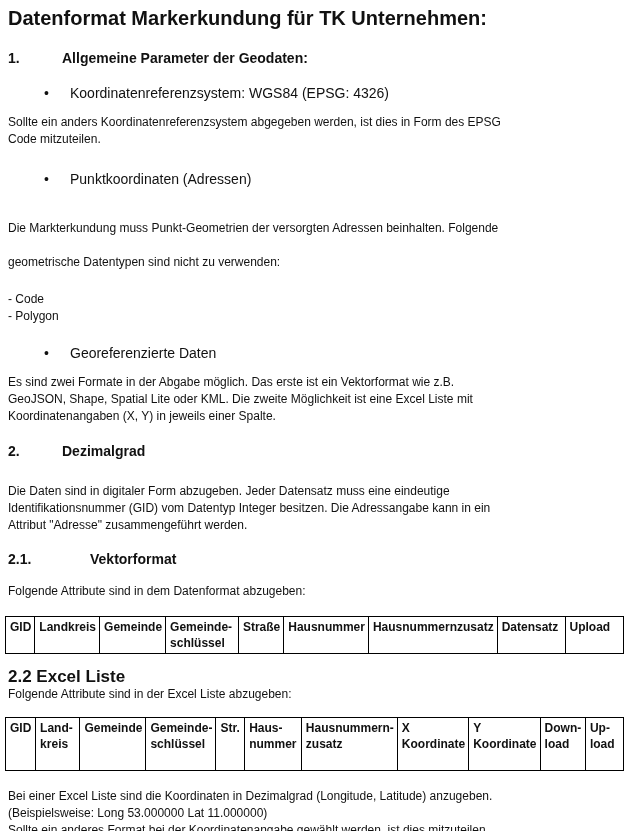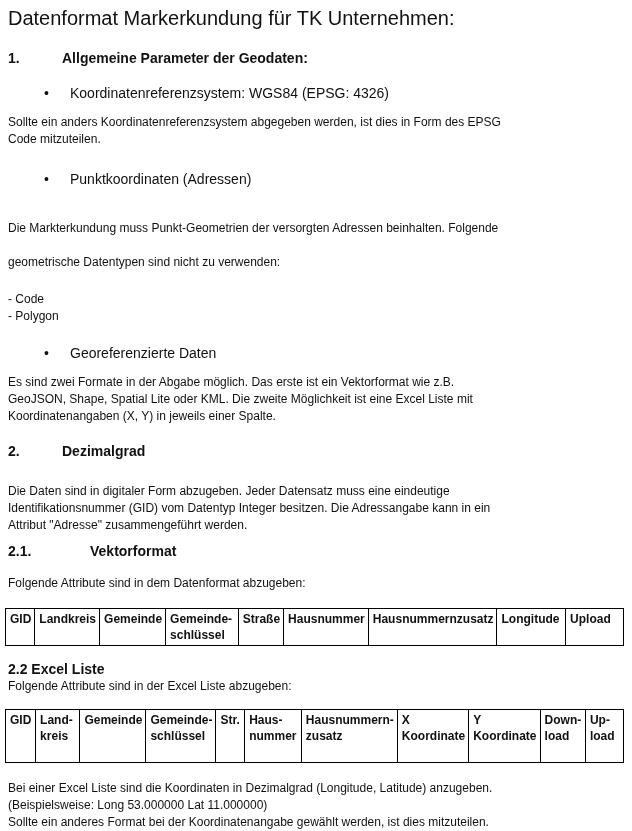--- a/index.html
+++ b/index.html
@@ -10,34 +10,34 @@
     margin: 0;
     background: #ffffff;
     box-sizing: border-box;
     padding: 5px 8px 0 8px;
     font-family: "Liberation Sans", sans-serif;
     color: #111111;
     overflow: hidden;
   }
   .doc-title {
     font-size: 20px;
-    font-weight: 400;
+    font-weight: 700;
     line-height: 26px;
     white-space: nowrap;
   }
   .sec-heading {
     display: flex;
     font-size: 14px;
     font-weight: 700;
     line-height: 18px;
   }
   .sec-num { display: inline-block; width: 54px; flex-shrink: 0; }
   .sec-num.wide { width: 82px; }
   .sub-heading {
-    font-size: 14px;
+    font-size: 17px;
     font-weight: 700;
     line-height: 18px;
   }
   .bullet {
     display: flex;
     padding-left: 36px;
     font-size: 14px;
     line-height: 18px;
   }
   .bullet .dot { display: inline-block; width: 26px; flex-shrink: 0; }
@@ -111,21 +111,21 @@
 
   <div class="sec-heading" style="margin-top:17px">
     <span class="sec-num">2.</span>
     <span>Dezimalgrad</span>
   </div>
 
   <div class="para" style="margin-top:23px">Die Daten sind in digitaler Form abzugeben. Jeder Datensatz muss eine eindeutige
 Identifikationsnummer (GID) vom Datentyp Integer besitzen. Die Adressangabe kann in ein
 Attribut "Adresse" zusammengeführt werden.</div>
 
-  <div class="sec-heading" style="margin-top:8px">
+  <div class="sec-heading" style="margin-top:16px">
     <span class="sec-num wide">2.1.</span>
     <span>Vektorformat</span>
   </div>
 
   <div class="para" style="margin-top:15px">Folgende Attribute sind in dem Datenformat abzugeben:</div>
 
   <table class="attr-table t1" style="margin-top:16px">
     <colgroup>
       <col style="width:28px">
         <col style="width:62px">
@@ -140,21 +140,21 @@
     <tbody>
         <tr>
       <th>GID</th>
       <th>Landkreis</th>
       <th>Gemeinde</th>
       <th>Gemeinde-
 schlüssel</th>
       <th>Straße</th>
       <th>Hausnummer</th>
       <th>Hausnummernzusatz</th>
-      <th>Longitude</th>
+      <th>Datensatz</th>
       <th>Upload</th>
     </tr>
   </tbody>
     </table>
 
   <div class="sub-heading" style="margin-top:14px">2.2 Excel Liste</div>
 
   <div class="para">Folgende Attribute sind in der Excel Liste abzugeben:</div>
 
   <table class="attr-table t2" style="margin-top:14px">

